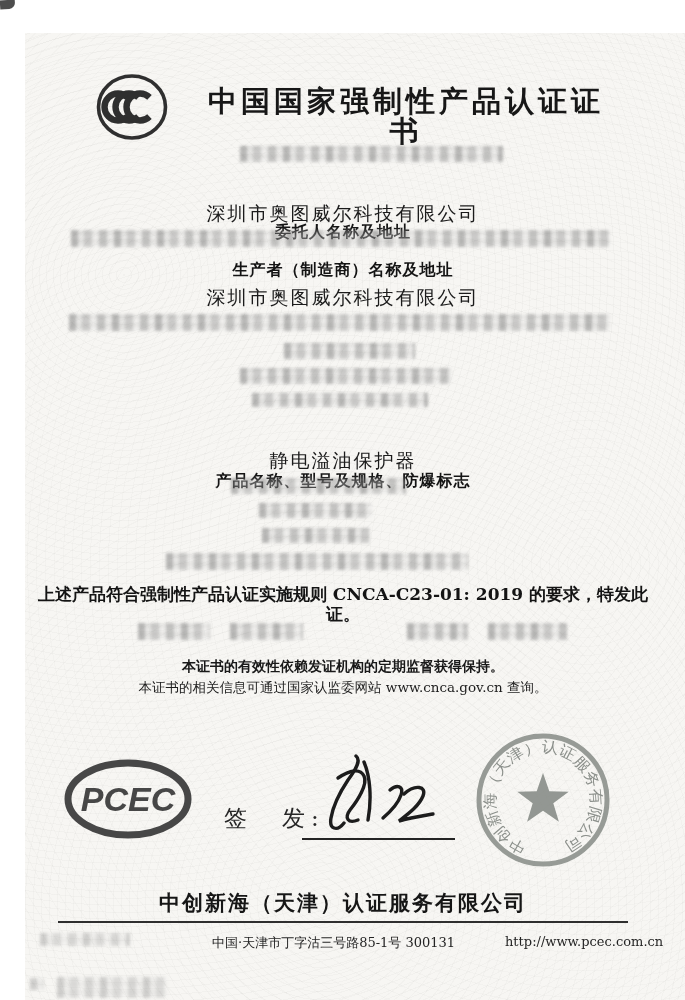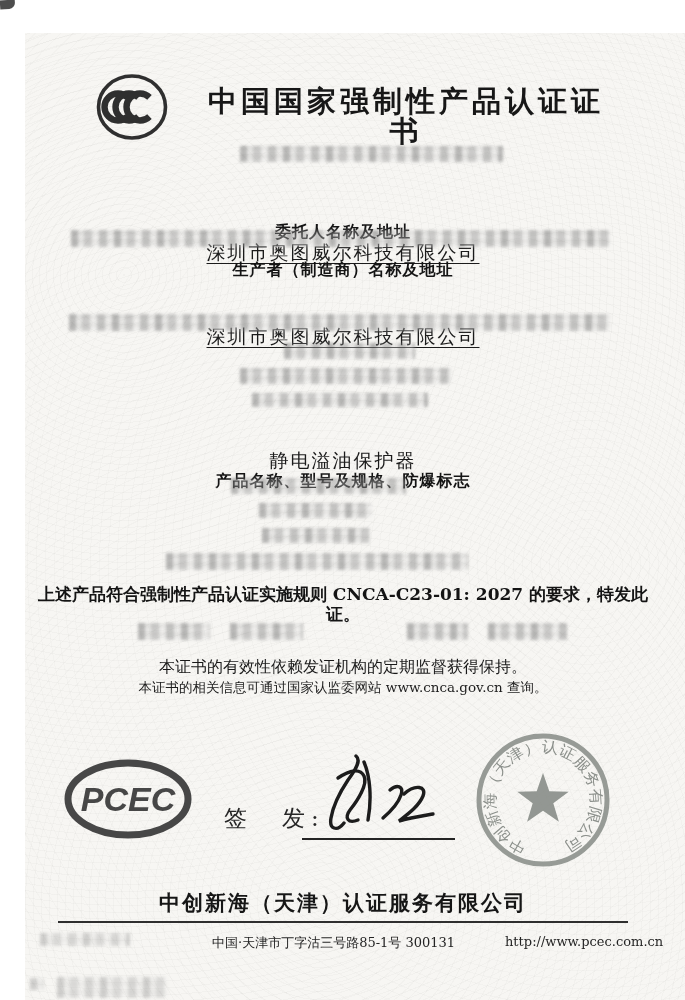--- a/index.html
+++ b/index.html
@@ -23,23 +23,23 @@
     background:#4d4d4d;border-radius:0 0 6px 0;transform:rotate(-4deg);
   }
   .row{position:absolute;left:28px;width:630px;text-align:center;line-height:1.15;}
   .serif{font-family:"DejaVu Serif","Liberation Serif",serif;}
   .title{
     position:absolute;left:196px;top:86px;width:420px;text-align:center;
     font-size:29px;font-weight:700;letter-spacing:4px;color:#171717;line-height:1.05;
   }
   .h-sec{font-size:16px;font-weight:700;color:#141414;letter-spacing:1px;}
   .v-sec{font-size:19px;color:#1b1b1b;letter-spacing:2px;}
-  .u{text-decoration:underline;text-decoration-thickness:1px;text-underline-offset:4px;margin-top:39px;}
+  .u{text-decoration-thickness:1px;text-underline-offset:4px;}
   .statement{font-size:17px;font-weight:700;color:#141414;}
-  .note1{font-size:16px;font-weight:400;color:#191919;}
+  .note1{font-size:14px;font-weight:700;color:#191919;}
   .note2{font-size:13.5px;color:#1d1d1d;}
   .issuer{font-size:21px;font-weight:700;letter-spacing:2px;color:#161616;}
   .rule{position:absolute;left:58px;top:921px;width:570px;height:2px;background:#2f2f2f;}
   .footer-text{position:absolute;top:934px;font-size:13px;color:#242424;}
   .sign-label{position:absolute;left:224px;top:803px;font-size:23px;letter-spacing:6px;color:#262626;
     font-family:"DejaVu Serif","Liberation Serif",serif;}
   .sign-line{position:absolute;left:302px;top:838px;width:153px;height:2px;background:#242424;}
   
   .redact{
     position:absolute;border-radius:1px;opacity:.8;filter:blur(1.4px);
@@ -82,21 +82,21 @@
   <div class="redact" style="left:240px;top:368px;width:211px;height:16px;"></div>
   <div class="redact" style="left:252px;top:393px;width:176px;height:14px;"></div>
 
   <div class="row serif h-sec" style="top:424px;margin-top:48px;">产品名称、型号及规格、防爆标志</div>
   <div class="row serif v-sec" style="top:450px;">静电溢油保护器</div>
   <div class="redact" style="left:231px;top:478px;width:175px;height:16px;"></div>
   <div class="redact" style="left:259px;top:503px;width:113px;height:15px;"></div>
   <div class="redact" style="left:262px;top:528px;width:108px;height:15px;"></div>
   <div class="redact" style="left:166px;top:553px;width:302px;height:17px;"></div>
 
-  <div class="row serif statement" style="top:585px;">上述产品符合强制性产品认证实施规则 CNCA-C23-01: 2027 的要求，特发此证。</div>
+  <div class="row serif statement" style="top:585px;">上述产品符合强制性产品认证实施规则 CNCA-C23-01: 2019 的要求，特发此证。</div>
 
   <div class="redact" style="left:138px;top:623px;width:72px;height:17px;"></div>
   <div class="redact" style="left:230px;top:623px;width:73px;height:17px;"></div>
   <div class="redact" style="left:407px;top:623px;width:61px;height:17px;"></div>
   <div class="redact" style="left:488px;top:623px;width:79px;height:17px;"></div>
 
   <div class="row serif note1" style="top:658px;">本证书的有效性依赖发证机构的定期监督获得保持。</div>
   <div class="row serif note2" style="top:680px;">本证书的相关信息可通过国家认监委网站 www.cnca.gov.cn 查询。</div>
 
   <svg style="position:absolute;left:62px;top:758px;" width="132" height="82" viewBox="0 0 132 82">

